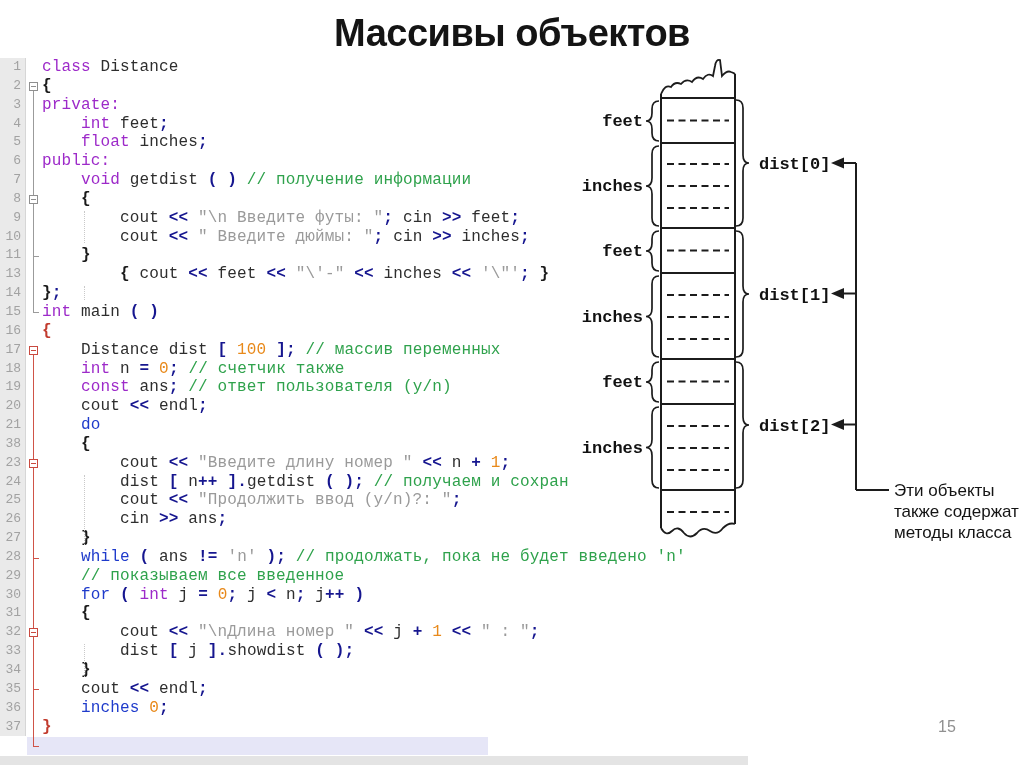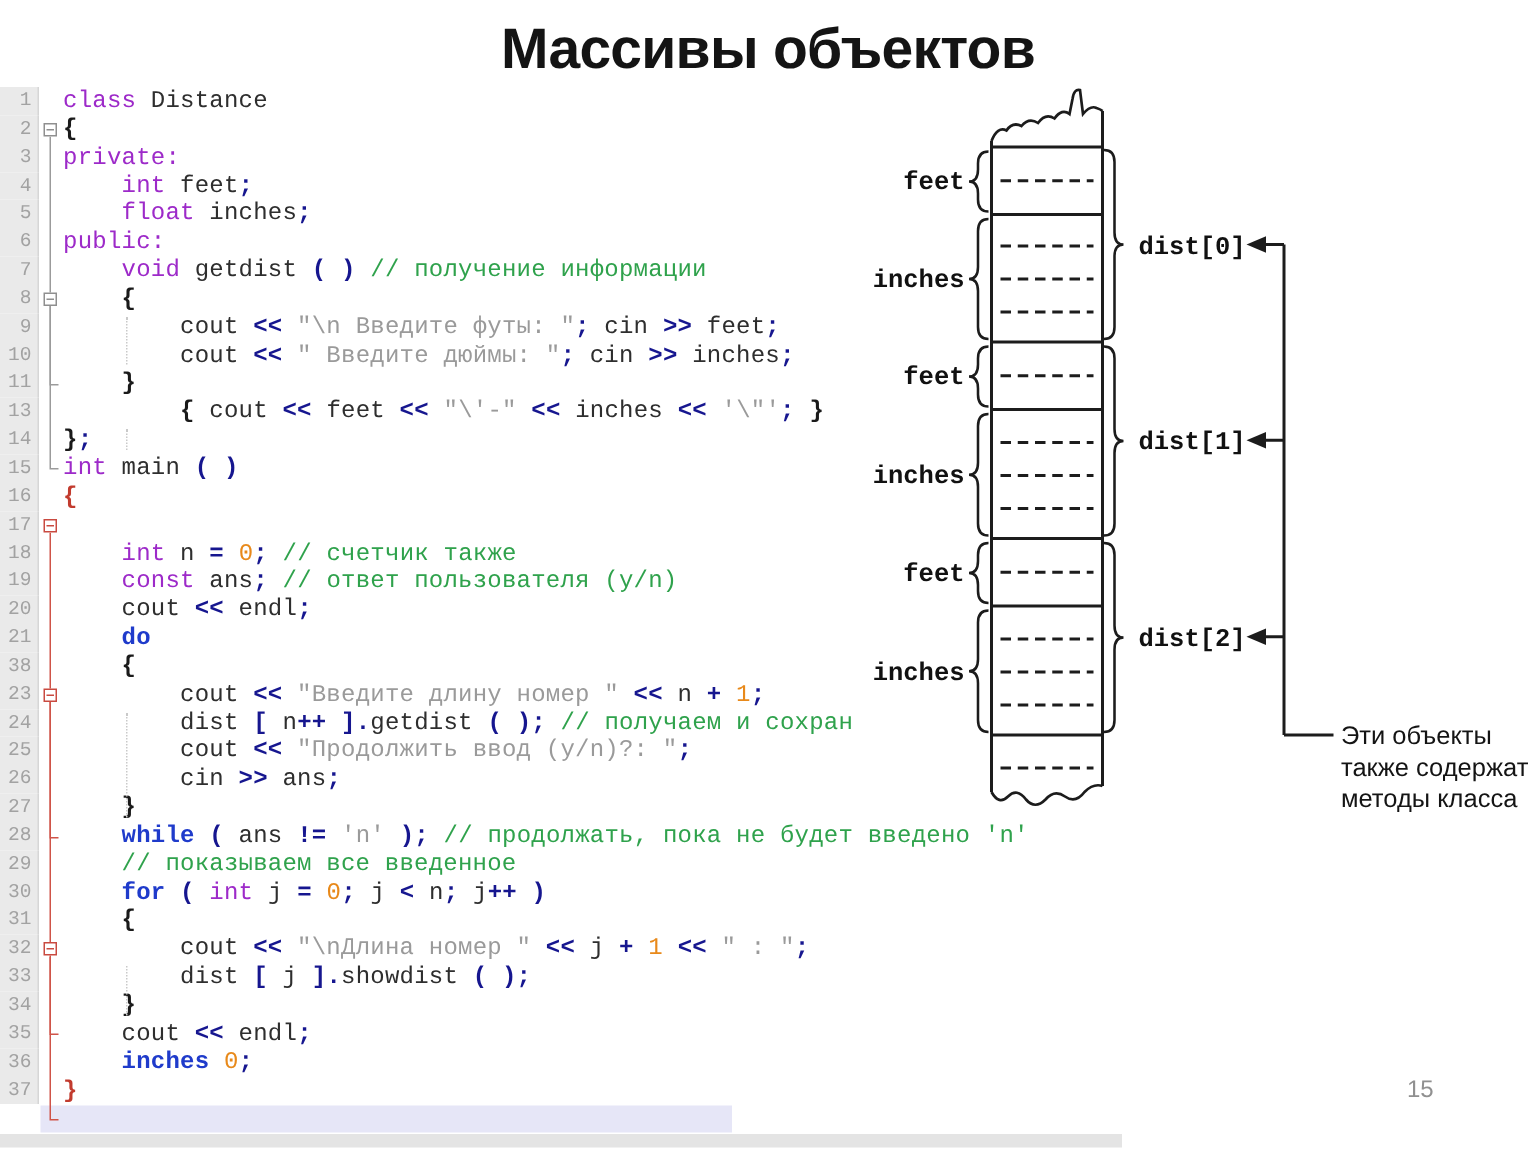--- a/index.html
+++ b/index.html
@@ -9,21 +9,21 @@
          font-size:38px;font-weight:700;color:#141414;letter-spacing:-0.5px;}
   
   #editor{position:absolute;left:0;top:58px;width:740px;height:698px;}
   .row{display:flex;height:18.85px;line-height:18.85px;position:relative;z-index:1;}
   .gut{width:26px;background:#EAEAEA;border-right:1px solid #D6D6D6;box-sizing:border-box;
        text-align:right;padding-right:4px;color:#A2A2A2;
        font-family:"Liberation Mono",monospace;font-size:13px;flex:0 0 26px;}
   .mar{flex:0 0 16px;}
   .txt{white-space:pre;font-family:"Liberation Mono",monospace;font-size:16px;
        letter-spacing:0.15px;color:#2E2E2E;}
-  .kw{color:#9D2AC9;} .fl{color:#1F3BCB;font-weight:bold;text-align:center;} .id{color:#2E2E2E;}
+  .kw{color:#9D2AC9;} .fl{color:#1F3BCB;font-weight:normal;text-align:center;} .id{color:#2E2E2E;}
   .pu{color:#16168F;font-weight:bold;} .op{color:#16168F;font-weight:bold;}
   .st{color:#9A9A9A;} .co{color:#2FA24C;} .nu{color:#E8891A;}
   .br{color:#1A1A1A;font-weight:bold;} .brr{color:#C23B2E;font-weight:bold;} .pl{color:#2E2E2E;}
   #hl-line{position:absolute;left:27px;width:461px;height:18.85px;background:#E6E6F7;z-index:0;}
   #fold-layer{position:absolute;left:0;top:0;width:100%;height:100%;z-index:2;pointer-events:none;}
   .fbox{position:absolute;width:9px;height:9px;background:#fff;box-sizing:border-box;}
   .fbox b{position:absolute;left:1px;top:3px;width:5px;height:1px;display:block;}
   .fline,.ftick,.guide{position:absolute;}
   #bottom-strip{position:absolute;left:0;top:756px;width:748px;height:9px;background:#E4E4E4;}
   #page-num{position:absolute;left:938px;top:718px;font-size:16px;color:#909090;}
@@ -117,20 +117,21 @@
           <span class="txt"><span class="kw">int</span><span class="pl"> </span><span class="id">main</span><span class="pl"> </span><span class="pu">( )</span></span>
         </div>
         <div class="row">
           <span class="gut">16</span>
           <span class="mar"></span>
           <span class="txt"><span class="brr">{</span></span>
         </div>
         <div class="row">
           <span class="gut">17</span>
           <span class="mar"></span>
+          <span class="txt"><span class="pl">    </span><span class="id">Distance</span><span class="pl"> </span><span class="id">dist</span><span class="pl"> </span><span class="pu">[</span><span class="pl"> </span><span class="nu">100</span><span class="pl"> </span><span class="pu">];</span><span class="pl"> </span><span class="co">// массив переменных</span></span>
         </div>
         <div class="row">
           <span class="gut">18</span>
           <span class="mar"></span>
           <span class="txt"><span class="pl">    </span><span class="kw">int</span><span class="pl"> </span><span class="id">n</span><span class="pl"> </span><span class="op">=</span><span class="pl"> </span><span class="nu">0</span><span class="pu">;</span><span class="pl"> </span><span class="co">// счетчик также</span></span>
         </div>
         <div class="row">
           <span class="gut">19</span>
           <span class="mar"></span>
           <span class="txt"><span class="pl">    </span><span class="kw">const</span><span class="pl"> </span><span class="id">ans</span><span class="pu">;</span><span class="pl"> </span><span class="co">// ответ пользователя (y/n)</span></span>

